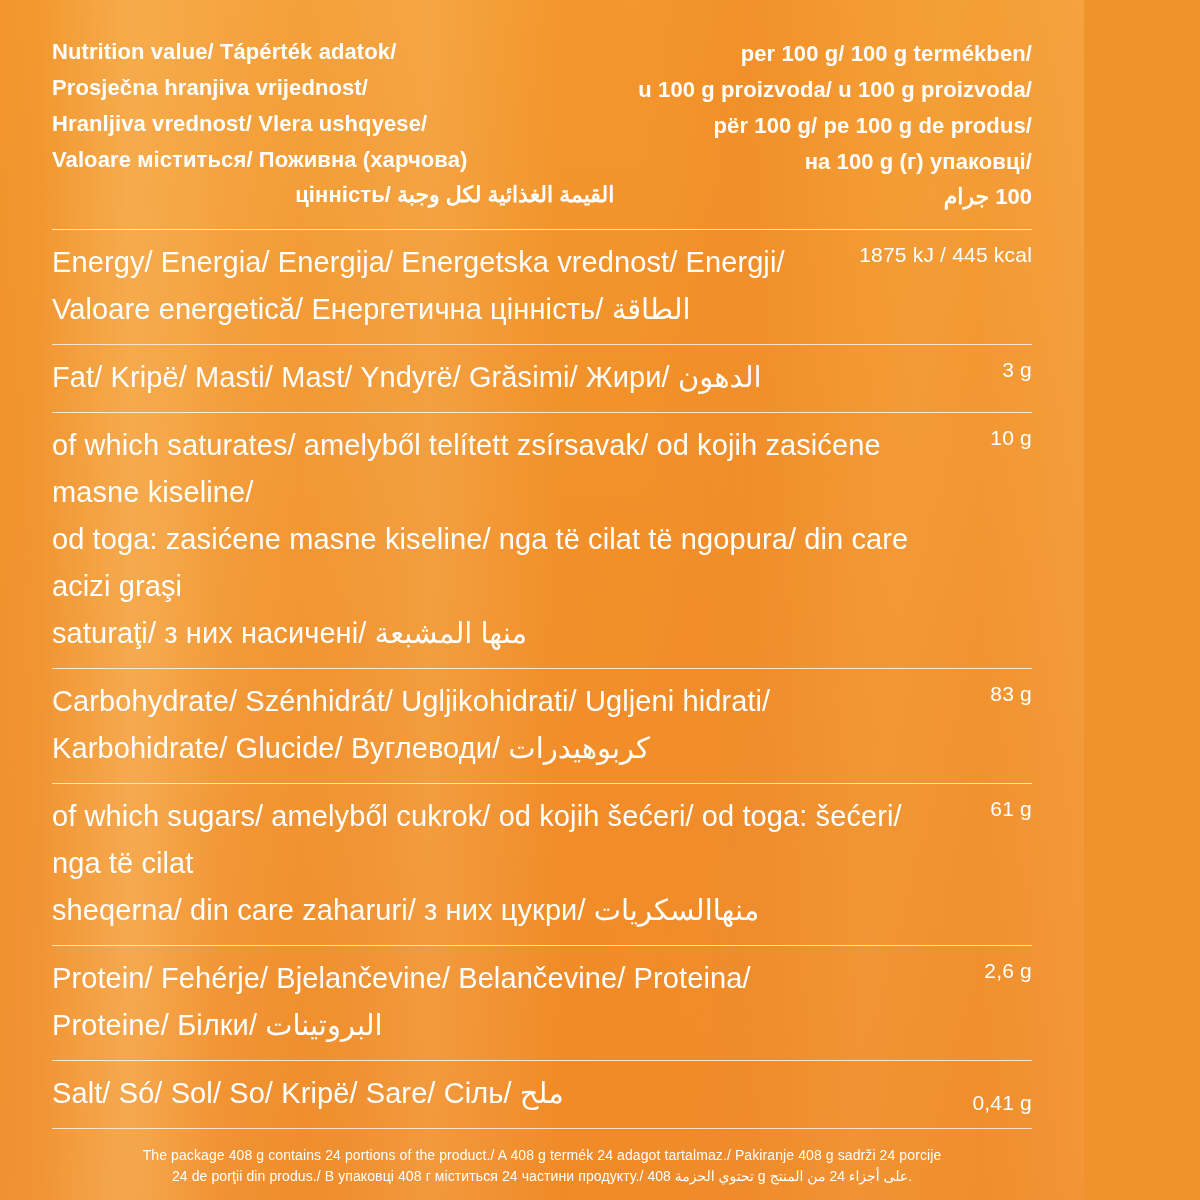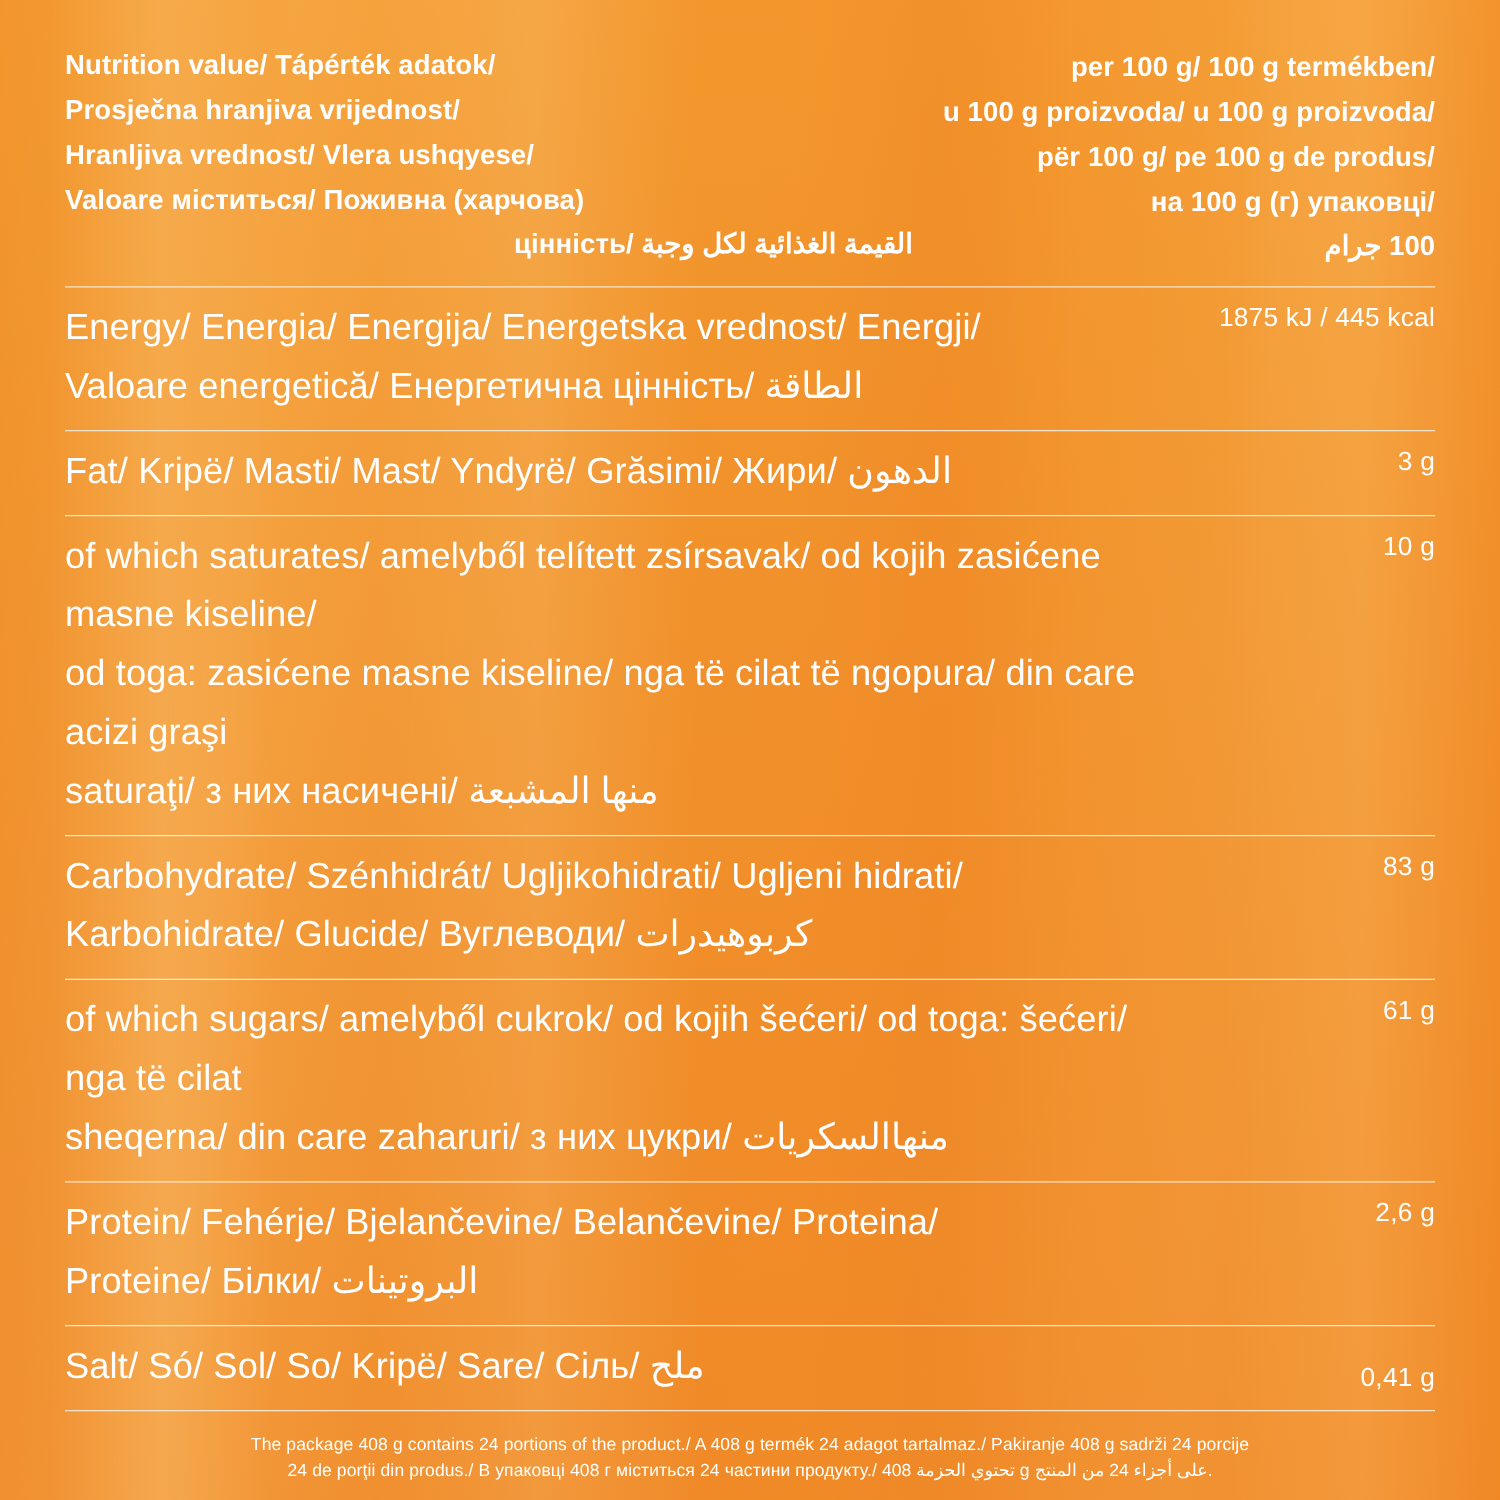--- a/index.html
+++ b/index.html
@@ -8,21 +8,21 @@
   }
   body {
     width: 1200px;
     height: 1200px;
     overflow: hidden;
     font-family: "Liberation Sans", sans-serif;
     background: #f0932a;
   }
   .label {
     position: relative;
-    width: 1200px;
+    width: 1084px;
     height: 1200px;
     box-sizing: border-box;
     background:
       linear-gradient(95deg, rgba(255,190,90,0.00) 0%, rgba(255,205,120,0.28) 18%, rgba(255,180,70,0.05) 38%, rgba(250,150,45,0.22) 62%, rgba(255,200,110,0.18) 80%, rgba(243,140,40,0.30) 100%),
       linear-gradient(180deg, #f2962c 0%, #f0912a 30%, #ef8c28 60%, #ee8726 100%);
     color: #ffffff;
     overflow: hidden;
   }
   
   .sheen {

